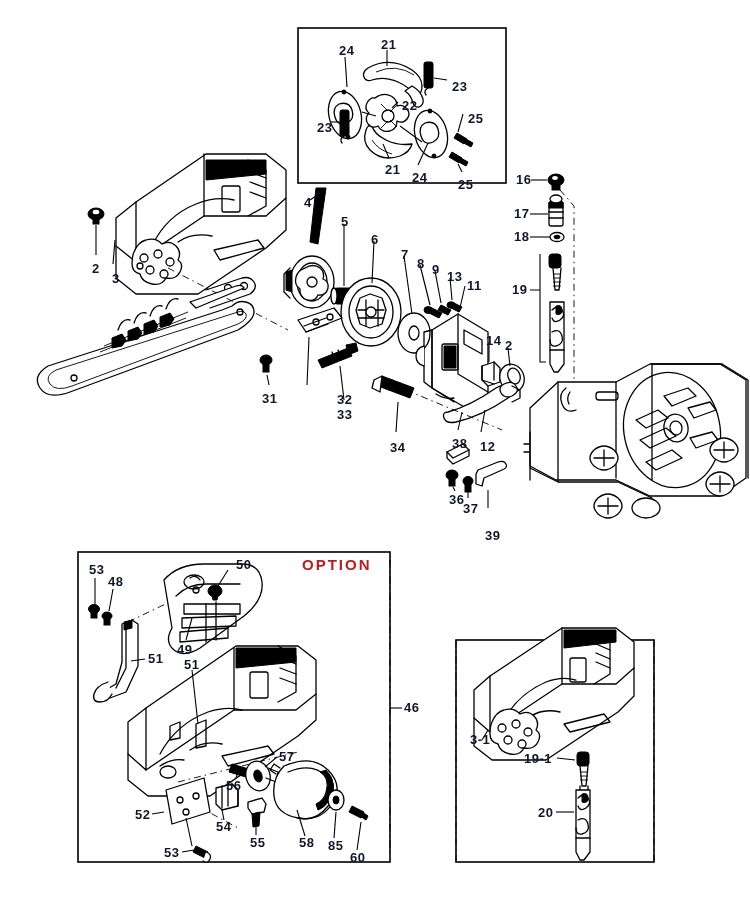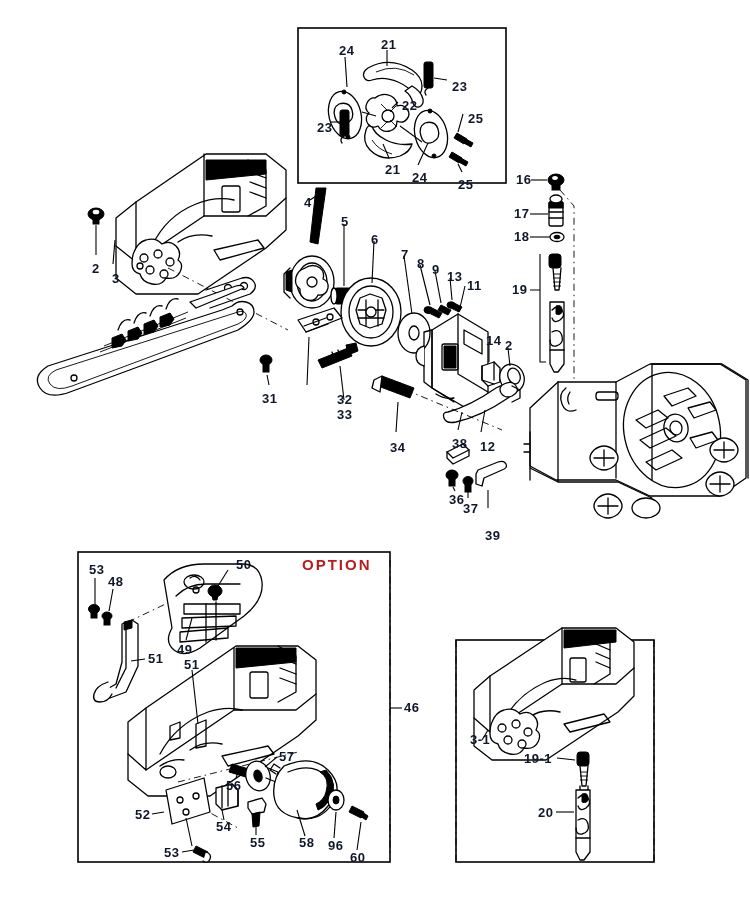--- a/index.html
+++ b/index.html
@@ -563,21 +563,21 @@
 <div class="lbl" style="left:236px;top:558px;">50</div>
 <div class="lbl" style="left:177px;top:643px;">49</div>
 <div class="lbl" style="left:148px;top:652px;">51</div>
 <div class="lbl" style="left:184px;top:658px;">51</div>
 <div class="lbl" style="left:279px;top:750px;">57</div>
 <div class="lbl" style="left:226px;top:779px;">56</div>
 <div class="lbl" style="left:135px;top:808px;">52</div>
 <div class="lbl" style="left:216px;top:820px;">54</div>
 <div class="lbl" style="left:250px;top:836px;text-align:right;">55</div>
 <div class="lbl" style="left:299px;top:836px;">58</div>
-<div class="lbl" style="left:328px;top:839px;">96</div>
+<div class="lbl" style="left:328px;top:839px;">85</div>
 <div class="lbl" style="left:350px;top:851px;">60</div>
 <div class="lbl" style="left:164px;top:846px;">53</div>
 <div class="lbl" style="left:404px;top:701px;">46</div>
 
 <div class="lbl" style="left:470px;top:733px;">3-1</div>
 <div class="lbl" style="left:524px;top:752px;">19-1</div>
 <div class="lbl" style="left:538px;top:806px;">20</div>
 
 </div>
 

